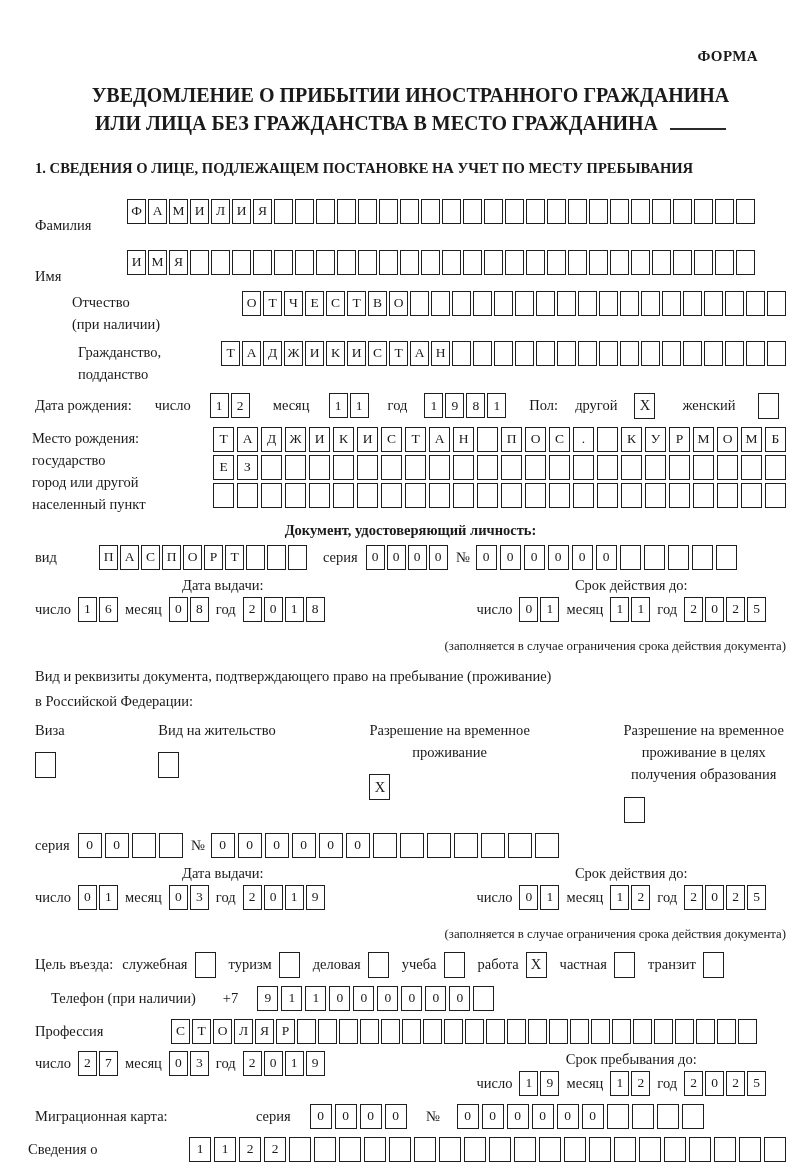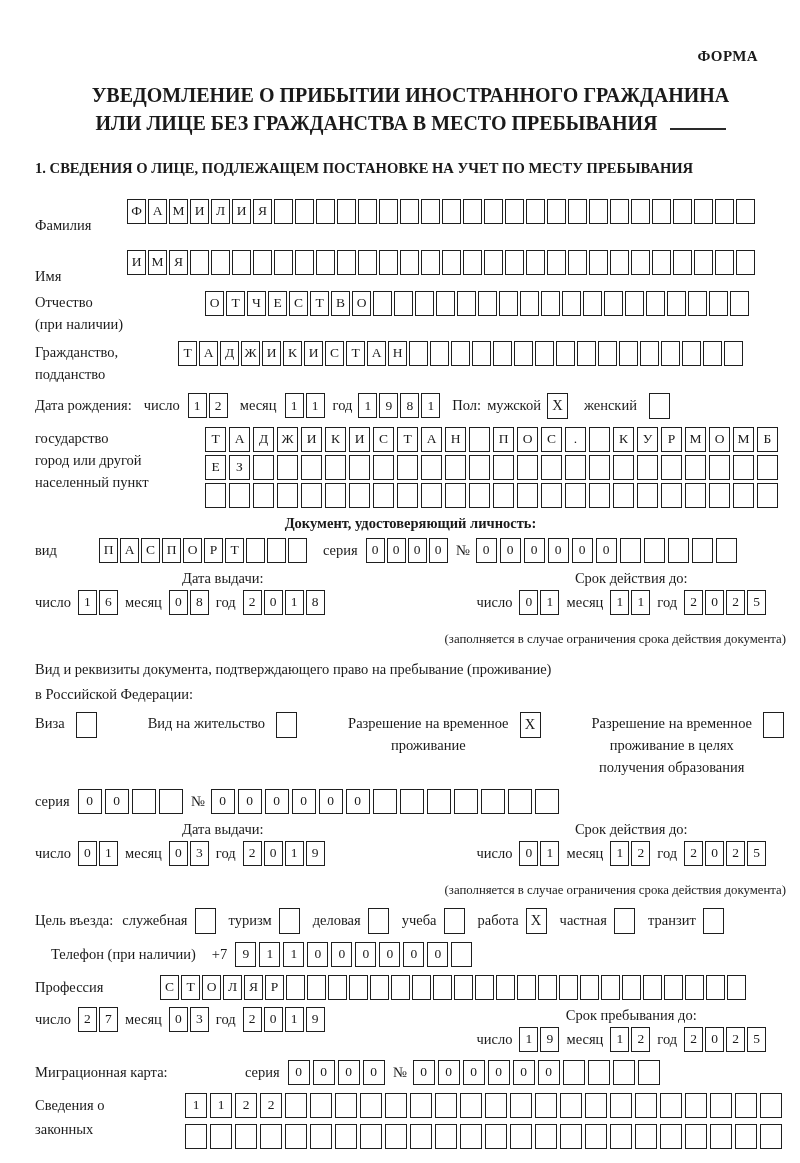--- a/index.html
+++ b/index.html
@@ -13,28 +13,28 @@
   .hdr-wrap{display:flex;justify-content:flex-end;padding-right:34px;}
   .hdr-block{font-size:13.5px;line-height:1.38;}
   .rev{margin-top:4px;}
   .forma{text-align:right;font-weight:bold;font-size:15px;padding-right:28px;margin-top:16px;letter-spacing:.4px;}
   
   .title{text-align:center;font-weight:bold;font-size:20px;line-height:1.42;margin-top:16px;}
   .blank-line{display:inline-block;width:56px;border-bottom:2.2px solid #2a2a2a;height:.95em;margin-left:12px;}
   .sec{font-weight:bold;font-size:14.6px;margin-top:22px;}
   
   .frow{display:flex;align-items:center;margin-top:6px;font-size:14.5px;}
-  .frow.top{align-items:flex-start;}
+  .frow.top{align-items:flex-start;justify-content:flex-end;}
   .flabel{flex-shrink:0;}
   .lab-92{width:92px;margin-top:28px;} .lab-140{width:143px;} .lab-170{width:170px;}
   .lab-64{width:64px;} .lab-125{width:125px;} .lab-150{width:150px;}
   .lab-210{width:210px;}
   .lh22 div{line-height:22px;} .lh24 div{line-height:24px;}
   .ml6{margin-left:6px;} .ml8{margin-left:8px;} .ml12{margin-left:12px;} .ml16{margin-left:16px;}
-  .mt3{margin-top:3px;} .mt6{margin-top:6px;} .mt8{margin-top:8px;} .mt10{margin-top:10px;} .mt12{margin-top:12px;}
+  .mt3{margin-top:3px;} .mt6{margin-top:6px;} .mt8{margin-top:8px;gap:11px;} .mt10{margin-top:10px;} .mt12{margin-top:12px;}
   
   .boxes{display:flex;gap:2px;}
   .cell{
     width:19px;height:25px;border:1.8px solid #1f1f1f;box-sizing:border-box;background:#fff;
     display:inline-flex;align-items:center;justify-content:center;
     font-size:13.5px;flex-shrink:0;
   }
   .w21g3{gap:3px;} .w21g3 .cell{width:21px;}
   .w22g3{gap:3px;} .w22g3 .cell{width:22px;}
   .w24g3{gap:3px;} .w24g3 .cell{width:24px;}
@@ -46,37 +46,37 @@
   .doc-head{text-align:center;font-weight:bold;font-size:14.5px;margin-top:7px;}
   .dates-row{display:flex;margin-top:7px;font-size:14.5px;}
   .dhalf{width:50%;box-sizing:border-box;}
   .dhalf.right{padding-left:66px;}
   .dhead{text-align:center;margin-bottom:3px;}
   .dline{display:flex;align-items:center;gap:7px;}
   .note{text-align:right;font-size:12.8px;margin-top:17px;}
   .intro{font-size:14.5px;line-height:1.75;margin-top:10px;}
   
   .res-options{display:flex;justify-content:space-between;align-items:flex-start;margin-top:4px;font-size:14.5px;padding-right:2px;}
-  .res-opt{display:flex;align-items:flex-start;gap:11px;}
+  .res-opt{display:flex;align-items:flex-start;gap:11px;flex-direction:column;}
   .res-label{white-space:pre-line;text-align:center;line-height:1.55;}
   
   .opts{display:flex;align-items:center;gap:13px;margin-left:9px;}
   .opt{display:inline-flex;align-items:center;gap:7px;}
   .indent{margin-left:90px;}
 </style>
 </head>
 <body>
 
 <div class="page">
 
   <div class="forma">ФОРМА</div>
 
   <div class="title">
     <div>УВЕДОМЛЕНИЕ О ПРИБЫТИИ ИНОСТРАННОГО ГРАЖДАНИНА</div>
-    <div><span>ИЛИ ЛИЦЕ БЕЗ ГРАЖДАНСТВА В МЕСТО ПРЕБЫВАНИЯ</span><span class="blank-line"></span></div>
+    <div><span>ИЛИ ЛИЦА БЕЗ ГРАЖДАНСТВА В МЕСТО ГРАЖДАНИНА</span><span class="blank-line"></span></div>
   </div>
 
   <div class="sec">1. СВЕДЕНИЯ О ЛИЦЕ, ПОДЛЕЖАЩЕМ ПОСТАНОВКЕ НА УЧЕТ ПО МЕСТУ ПРЕБЫВАНИЯ</div>
 
   <div class="frow mt12">
     <span class="flabel lab-92">Фамилия</span>
     <span class="boxes">
         <span class="cell">Ф</span>
         <span class="cell">А</span>
         <span class="cell">М</span>
@@ -230,28 +230,29 @@
         <span class="cell">1</span>
       </span>
     <span class="flabel ml8">год</span>
     <span class="boxes ml6">
         <span class="cell">1</span>
         <span class="cell">9</span>
         <span class="cell">8</span>
         <span class="cell">1</span>
       </span>
     <span class="flabel ml12">Пол:</span>
-    <span class="flabel ml6">мужской</span>
+    <span class="flabel ml6">другой</span>
     <span class="checkbox ml6">X</span>
     <span class="flabel ml16">женский</span>
     <span class="checkbox ml12"></span>
   </div>
 
   <div class="frow top mt8">
     <div class="flabel lab-170 lh22">
+      <div>Место рождения:</div>
       <div>государство</div>
       <div>город или другой</div>
       <div>населенный пункт</div>
     </div>
     <div>
       <div class="boxes w21g3">
           <span class="cell">Т</span>
           <span class="cell">А</span>
           <span class="cell">Д</span>
           <span class="cell">Ж</span>

